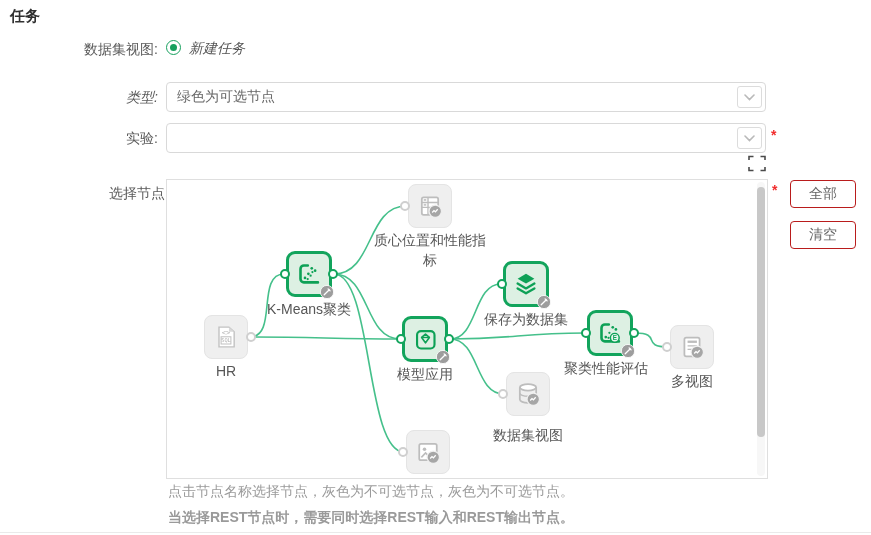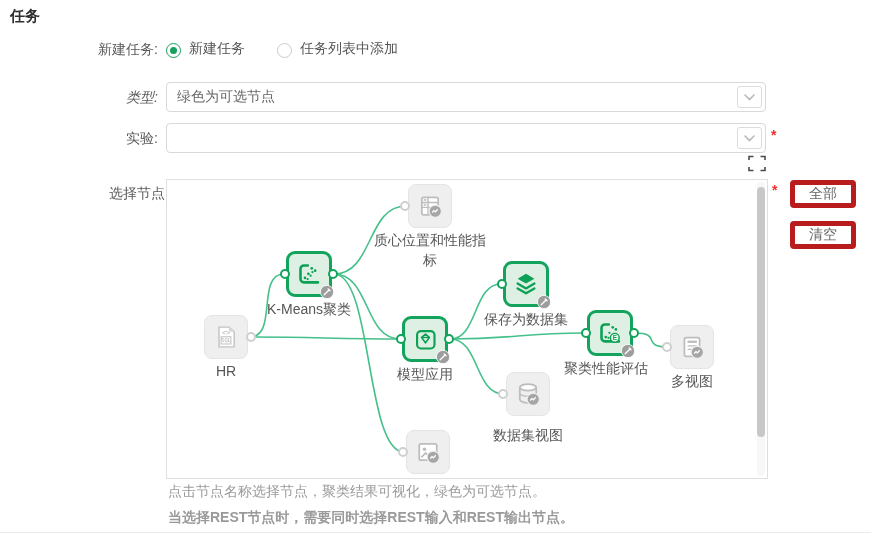--- a/index.html
+++ b/index.html
@@ -7,21 +7,21 @@
   body {
     width:871px; height:535px; position:relative; overflow:hidden;
     font-family:"Liberation Sans","DejaVu Sans",sans-serif;
     font-size:14px; color:#555;
   }
   .abs { position:absolute; }
   .page-title { left:10px; top:7px; font-size:15px; font-weight:bold; color:#303030; }
   .form-label { width:158px; text-align:right; color:#5a5a5a; }
   
   .radio-group { left:166px; top:40px; display:flex; align-items:center; }
-  .radio-item { display:flex; align-items:flex-end; cursor:pointer; }
+  .radio-item { display:flex; align-items:flex-start; cursor:pointer;font-style:italic; }
   .radio-item + .radio-item { margin-left:32px; }
   .radio-circle { width:15px; height:15px; border-radius:50%; border:1px solid #ccc; background:#fff;
                   display:inline-flex; align-items:center; justify-content:center; margin-right:8px; }
   .radio-circle.checked { border:1px solid #17a05e; }
   .radio-circle.checked::after { content:""; width:7px; height:7px; border-radius:50%; background:#17a05e; }
   .radio-label { color:#555; }
   
   .select-box { left:166px; width:600px; height:30px; border:1px solid #d9d9d9; border-radius:4px;
                 background:#fff; display:flex; align-items:center; padding-left:10px; color:#666; cursor:pointer; }
   .select-suffix { position:absolute; right:3px; top:3px; bottom:3px; width:25px; border:1px solid #dcdcdc;
@@ -34,41 +34,37 @@
   .icon-box.green { width:46px; height:46px; border:3px solid #12a45c; border-radius:9px; background:#ddf0e3; }
   .icon-box.gray  { width:44px; height:44px; border:1px solid #e4e4e4; border-radius:8px; background:#efefef; }
   .node-label { position:absolute; width:120px; text-align:center; color:#565656; line-height:1.45; }
   .port { position:absolute; width:10px; height:10px; border-radius:50%; background:#fff; }
   .port.green { border:2px solid #12a45c; }
   .port.gray { border:2px solid #cfcfcf; }
   .node-badge { position:absolute; right:-5px; bottom:-5px; width:14px; height:14px; }
   .vscroll-track { position:absolute; right:2px; top:2px; width:8px; height:294px; background:#f7f7f7; border-radius:4px; }
   .vscroll-thumb { position:absolute; left:0; top:5px; width:8px; height:250px; background:#c8c8c8; border-radius:4px; }
   
-  .side-btn { left:790px; width:66px; height:28px; border:5px solid #b91c1c; border-radius:4px; background:#fff;
+  .side-btn { left:790px; width:66px; height:28px; border:1px solid #b91c1c; border-radius:4px; background:#fff;
               color:#666; font-size:14px; display:flex; align-items:center; justify-content:center; cursor:pointer; }
   .hint { color:#9a9a9a; }
   .divider { left:0; top:532px; width:871px; height:1px; background:#eaeaea; }
   .fs-icon { left:748px; top:155px; width:18px; height:17px; cursor:pointer; }
   svg { display:block; }
 </style>
 </head>
 <body>
 
 <div class="abs page-title">任务</div>
 
-<div class="abs form-label" style="left:0; top:41px;">新建任务:</div>
+<div class="abs form-label" style="left:0; top:41px;">数据集视图:</div>
 <div class="abs radio-group">
   <div class="radio-item">
     <span class="radio-circle checked"></span>
     <span class="radio-label">新建任务</span>
-  </div>
-  <div class="radio-item">
-    <span class="radio-circle"></span>
-    <span class="radio-label">任务列表中添加</span>
   </div>
 </div>
 
 <div class="abs form-label" style="left:0; top:89px;font-style:italic;">类型:</div>
 <div class="abs select-box" style="top:82px;">
   <span>绿色为可选节点</span>
   <span class="select-suffix">
     <svg width="11" height="7" viewBox="0 0 11 7">
         <polyline points="1,1 5.5,5.5 10,1" fill="none" stroke="#b9b9b9" stroke-width="1.6" stroke-linecap="round"></polyline>
       </svg>
@@ -282,16 +278,16 @@
   </div>
   <div class="vscroll-track">
     <div class="vscroll-thumb"></div>
   </div>
 </div>
 <span class="abs req" style="left:772px; top:182px;">*</span>
 
 <div class="abs side-btn" style="top:180px;">全部</div>
 <div class="abs side-btn" style="top:221px;text-align:center;">清空</div>
 
-<div class="abs hint" style="left:168px; top:483px;">点击节点名称选择节点，聚类结果可视化，绿色为可选节点。</div>
+<div class="abs hint" style="left:168px; top:483px;">点击节点名称选择节点，灰色为不可选节点，灰色为不可选节点。</div>
 <div class="abs hint" style="left:168px; top:509px;font-weight:bold;">当选择REST节点时，需要同时选择REST输入和REST输出节点。</div>
 
 <div class="abs divider"></div>
 
 </body></html>

